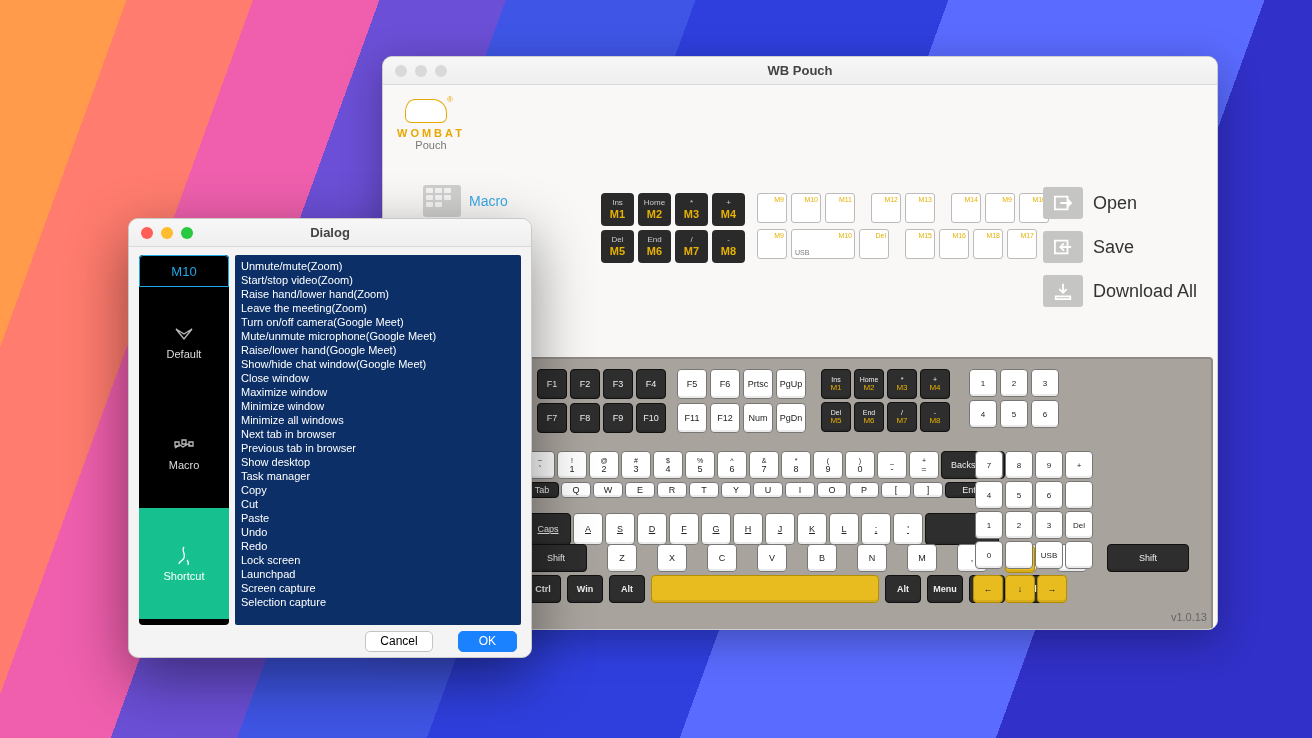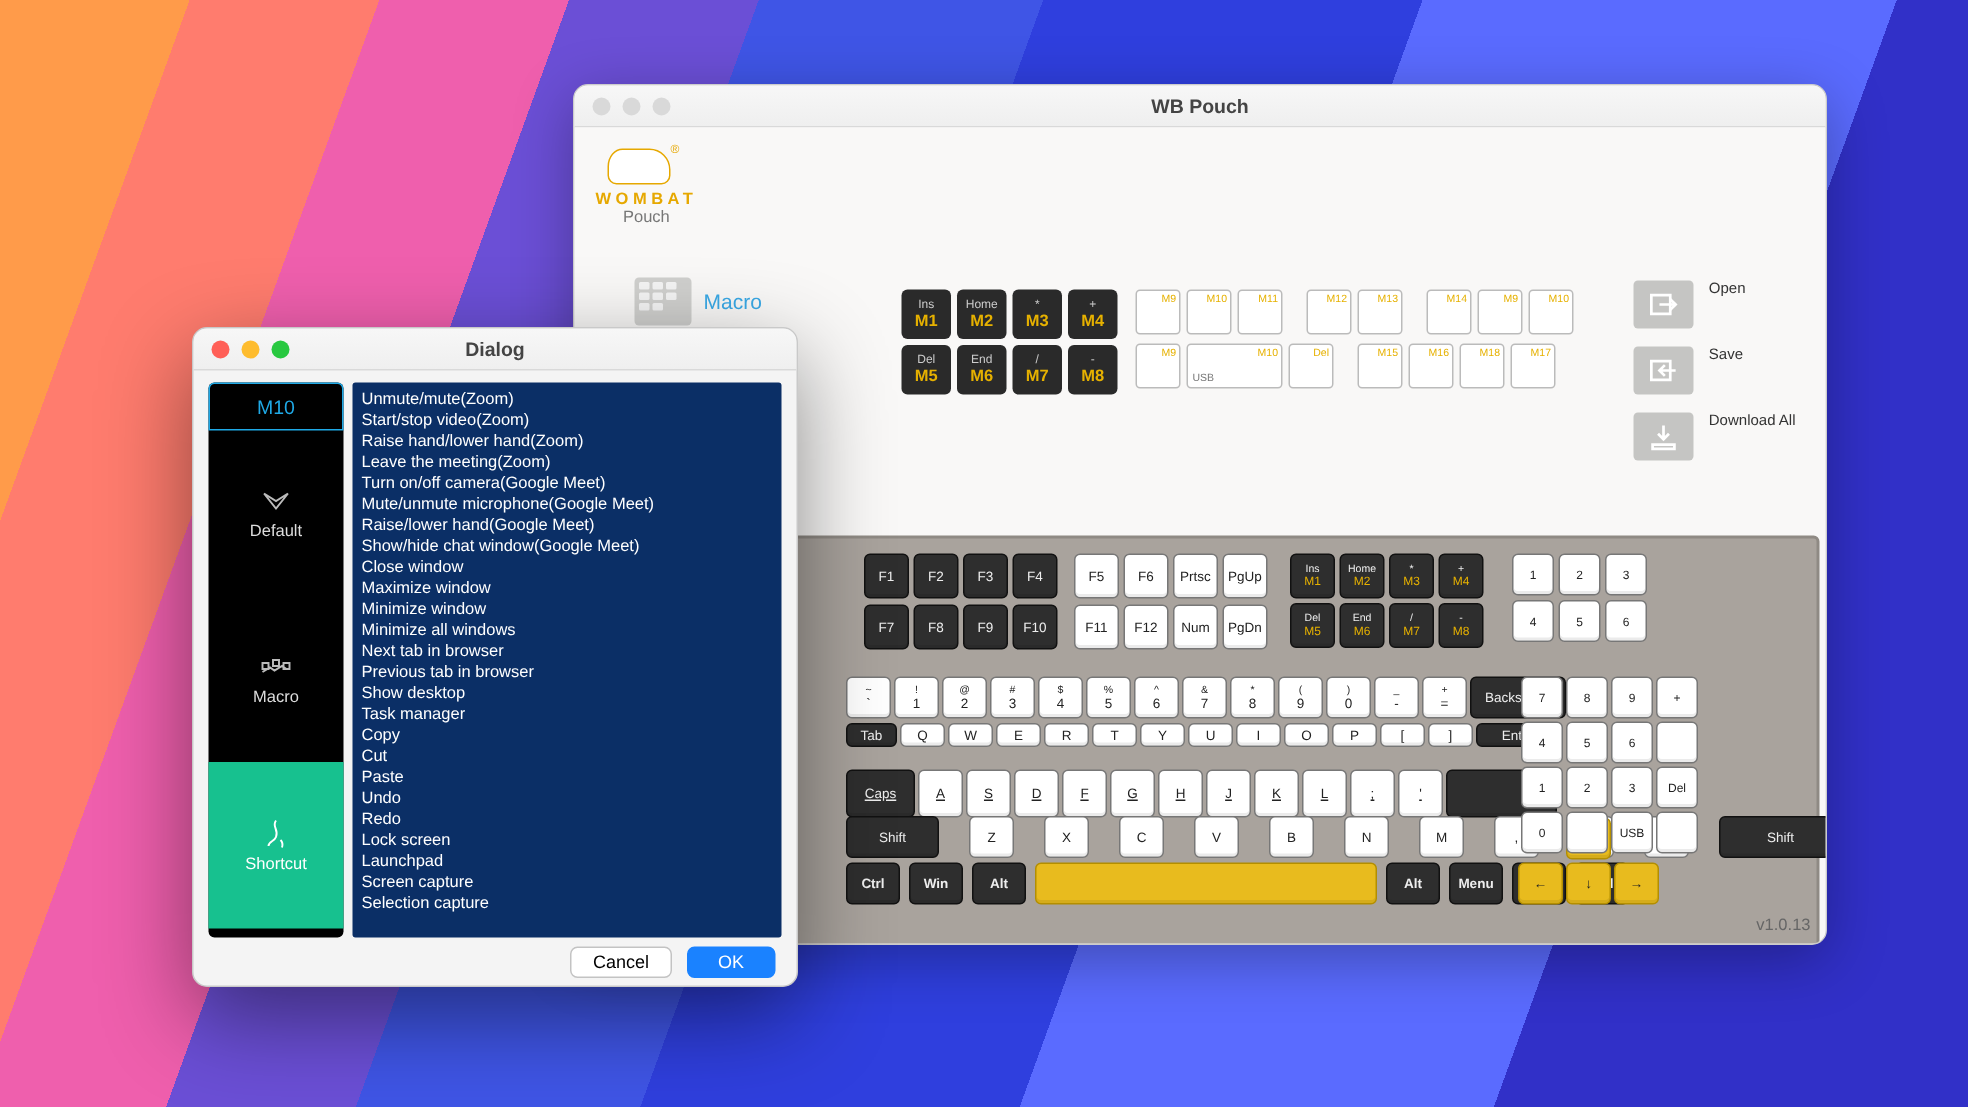--- a/index.html
+++ b/index.html
@@ -69,27 +69,27 @@
 
   
   .white-cluster { position:absolute; left:374px; top:108px; display:flex; flex-direction:column; gap:6px;}
   .white-row{display:flex; gap:4px;}
   .wkey{width:30px;height:30px;background:#fff;border:1px solid #bbb;border-radius:3px;position:relative;font-size:7px;color:#e6b100;display:flex;align-items:flex-start;justify-content:flex-end;padding:2px;}
   .wkey.wide{width:64px;}
   .wkey .sub{position:absolute;left:3px;bottom:2px;font-size:7px;color:#777;}
 
   
   .actions { position:absolute; right:20px; top:102px; display:flex; flex-direction:column; gap:12px;}
-  .act { display:flex; gap:10px; font-size:10px; color:#333; cursor:pointer;}
+  .act { display:flex; align-items:center; gap:10px; font-size:18px; color:#333; cursor:pointer;}
   .act-ico{ width:40px; height:32px; background:#c5c5c3; border-radius:3px; display:flex; align-items:center; justify-content:center;}
   .act-ico svg{stroke:#fff;fill:none;stroke-width:2;}
 
   
   .kb-panel { position:absolute; left:140px; top:272px; width:690px; height:276px; background:#a9a39d; border-radius:4px; border:2px solid #8f8a84; padding:8px;}
-  .kb-panel .grp{position:absolute;margin-left:39px;}
+  .kb-panel .grp{position:absolute;}
   .key{background:#fff;border:1px solid #777;border-radius:4px;font-size:9px;display:flex;align-items:center;justify-content:center;color:#222;box-shadow:inset 0 -2px 0 rgba(0,0,0,.08);} 
   .key.dk{background:#2e2e2e;color:#eee;border-color:#111;}
   .key.yl{background:#e8bb1e;color:#222;border-color:#b38e00;}
   .key small{font-size:7px;line-height:1;}
   .ver{position:absolute;right:10px;bottom:6px;font-size:11px;color:#666;}
 
   
   #fnrow1{left:12px;top:10px;display:flex;gap:3px;}
   #fnrow1 .key{width:30px;height:30px;}
   #fnrow2{left:12px;top:44px;display:flex;gap:3px;}
@@ -157,21 +157,21 @@
   .side-ico{width:26px;height:20px;display:flex;align-items:center;justify-content:center;}
   .side-ico svg{stroke:#bbb;fill:none;stroke-width:1.3;}
   .side-item.active .side-ico svg{stroke:#fff;}
 
   .list-panel{flex:1;background:#0b2f66;border-radius:2px;overflow-y:auto;color:#fff;font-size:11px;padding:4px 6px;}
   .list-panel::-webkit-scrollbar{width:14px;}
   .list-panel::-webkit-scrollbar-track{background:#d0d0d0;}
   .list-panel::-webkit-scrollbar-thumb{background:#888;border-radius:3px;border:3px solid #d0d0d0;}
   .list-item{padding:1px 0;white-space:nowrap;cursor:pointer;}
 
-  .dialog-footer{height:32px;display:flex;justify-content:flex-end;align-items:center;gap:10px;padding:16px 14px;}
+  .dialog-footer{height:32px;display:flex;justify-content:flex-end;align-items:center;gap:25px;padding:16px 14px;}
   .btn{font-size:12px;height:21px;border-radius:5px;border:1px solid #c3c3c3;background:#fff;padding:0 14px;cursor:pointer;display:flex;align-items:center;}
   .btn.primary{background:#1a82ff;border-color:#1a82ff;color:#fff;padding:0 20px;}
 </style>
 </head>
 <body>
 
 <div class="main-window">
   <div class="titlebar">
     <div class="traffic">
       <div class="tl"></div>

